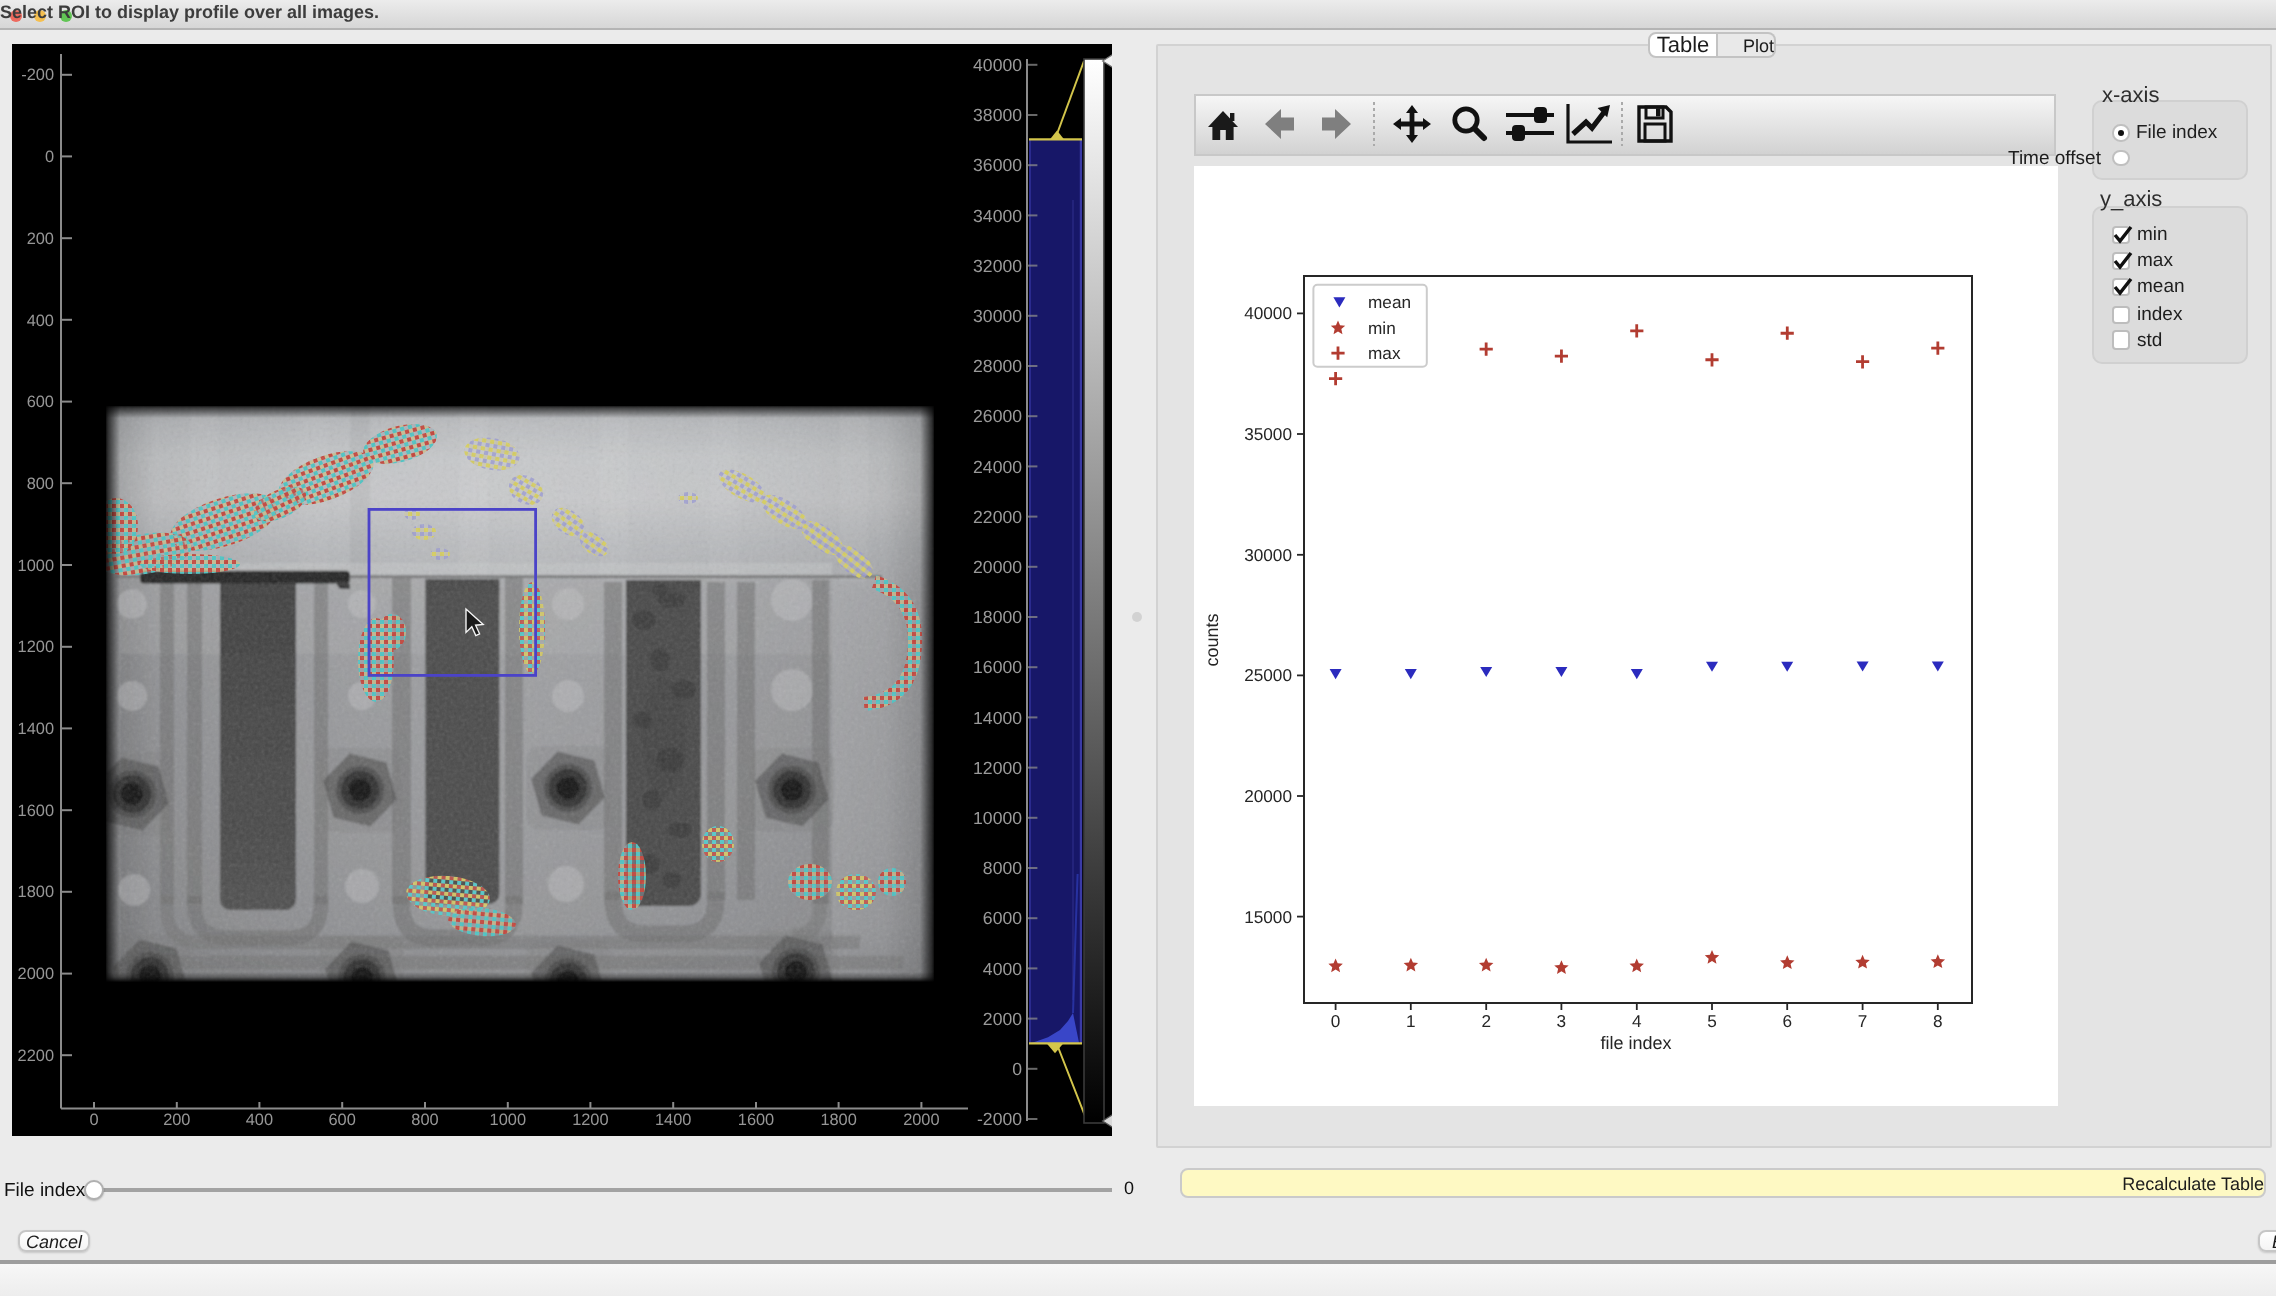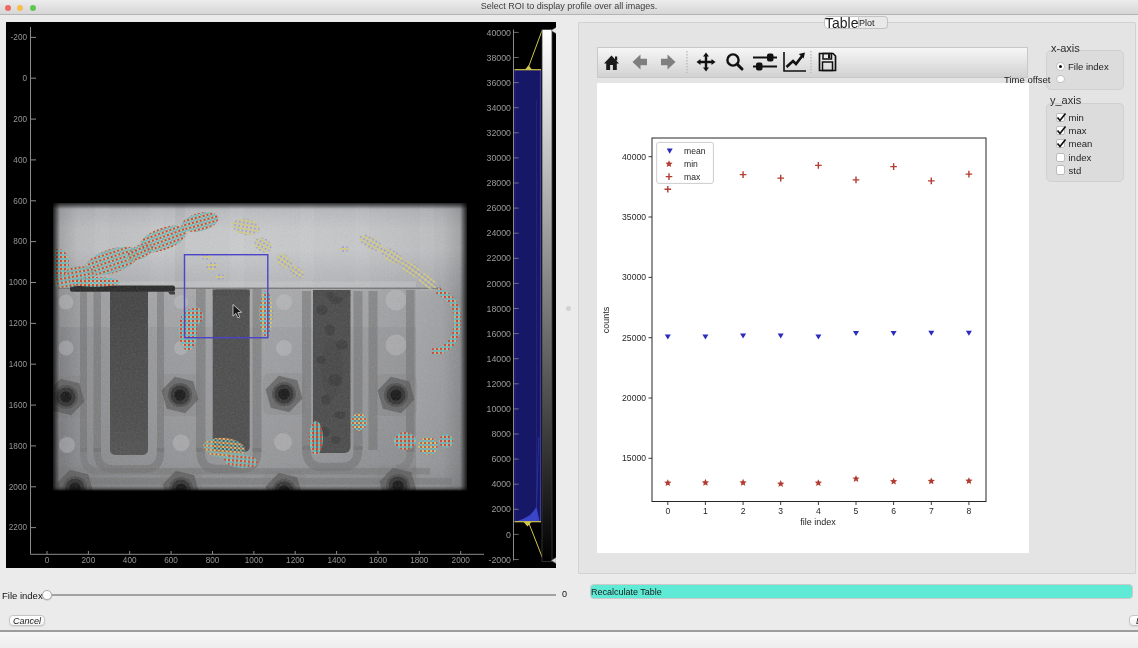--- a/index.html
+++ b/index.html
@@ -2,40 +2,40 @@
 <html><head>
 <meta charset="utf-8">
 <style>
   * { margin:0; padding:0; box-sizing:border-box; }
   html,body { width:1138px; height:648px; overflow:hidden; background:#ebebeb;
     font-family:"Liberation Sans", sans-serif; }
   .abs { position:absolute; }
   #titlebar { position:absolute; left:0; top:0; width:1138px; height:15px;
     background:linear-gradient(#ececec,#d6d6d6); border-bottom:1px solid #b4b4b4; }
   .tl { position:absolute; top:4.5px; width:6px; height:6px; border-radius:50%; }
-  #title-text { position:absolute; top:1px; left:0; width:1138px; text-align:center;
-    font-size:9px; font-weight:normal; color:#3c3c3c; }
+  #title-text { position:absolute; top:1px; left:0; width:1138px; text-align:left;
+    font-size:9px; font-weight:bold; color:#3c3c3c; }
   #leftpanel { position:absolute; left:6px; top:22px; width:550px; height:546px; background:#8b5cf6; }
   #splitdot { position:absolute; left:566px; top:306px; width:5px; height:5px; border-radius:50%; background:#d2d2d2; }
   #rightpane { position:absolute; left:578px; top:22px; width:558px; height:552px;
     background:#e4e4e4; border:1px solid #d2d2d2; border-radius:1px; }
   #tab-table { position:absolute; left:824px; top:16px; width:35px; height:13px; background:#fff;
-    border:1px solid #c3c3c3; border-radius:4px 0 0 4px; font-size:14px; color:#1c1c1c;
+    border:1px solid #c3c3c3; border-radius:4px 0 0 4px; font-size:11px; color:#1c1c1c;
     text-align:center; line-height:12px; z-index:5; }
   #tab-plot { position:absolute; left:859px; top:16px; width:29px; height:13px; background:#e9e9e9;
     border:1px solid #c3c3c3; border-left:none; border-radius:0 4px 4px 0; font-size:9px;
-    color:#1c1c1c; text-align:left; line-height:12px; z-index:5; }
+    color:#1c1c1c; text-align:right; line-height:12px; z-index:5; }
   #toolbar { position:absolute; left:597px; top:47px; width:431px; height:31px;
     background:linear-gradient(#f6f6f6,#d2d2d2); border:1px solid #c8c8c8; }
   #canvas { position:absolute; left:597px; top:83px; width:432px; height:470px; background:#fff; }
   .sblabel { position:absolute; font-size:11px; color:#2e2e2e; z-index:4; }
   .groupbox { position:absolute; background:#dcdcdc; border:1px solid #d0d0d0; border-radius:5px; }
   .ctl-label { position:absolute; font-size:9.5px; color:#1e1e1e; }
-  #btn-recalc { position:absolute; left:590px; top:584px; width:543px; height:15px; background:#5eead4;
-    border:1px solid #cacaca; border-radius:4px; font-size:9px; color:#1c1c1c; text-align:left;
+  #btn-recalc { position:absolute; left:590px; top:584px; width:543px; height:15px; background:#fef9c3;
+    border:1px solid #cacaca; border-radius:4px; font-size:9px; color:#1c1c1c; text-align:right;
     line-height:14px; }
   #slider-label { position:absolute; left:2px; top:590px; font-size:9.5px; color:#111; }
   #slider-track { position:absolute; left:51px; top:594px; width:505px; height:1.5px; background:#a2a2a2; }
   #slider-knob { position:absolute; left:42px; top:590px; width:10px; height:10px; border-radius:50%;
     background:#fff; border:1px solid #b0b0b0; box-shadow:0 0.5px 1px rgba(0,0,0,0.25); }
   #slider-val { position:absolute; left:562px; top:589px; font-size:9px; color:#111; }
   .btn { position:absolute; background:linear-gradient(#ffffff,#f4f4f4); border:1px solid #c6c6c6;
     border-radius:4px; font-size:9px; color:#1c1c1c; text-align:center;
     box-shadow:0 0.5px 1px rgba(0,0,0,0.15);font-style:italic; }
   #btm-sep { position:absolute; left:0; top:630px; width:1138px; height:1.5px; background:#9d9d9d; }

